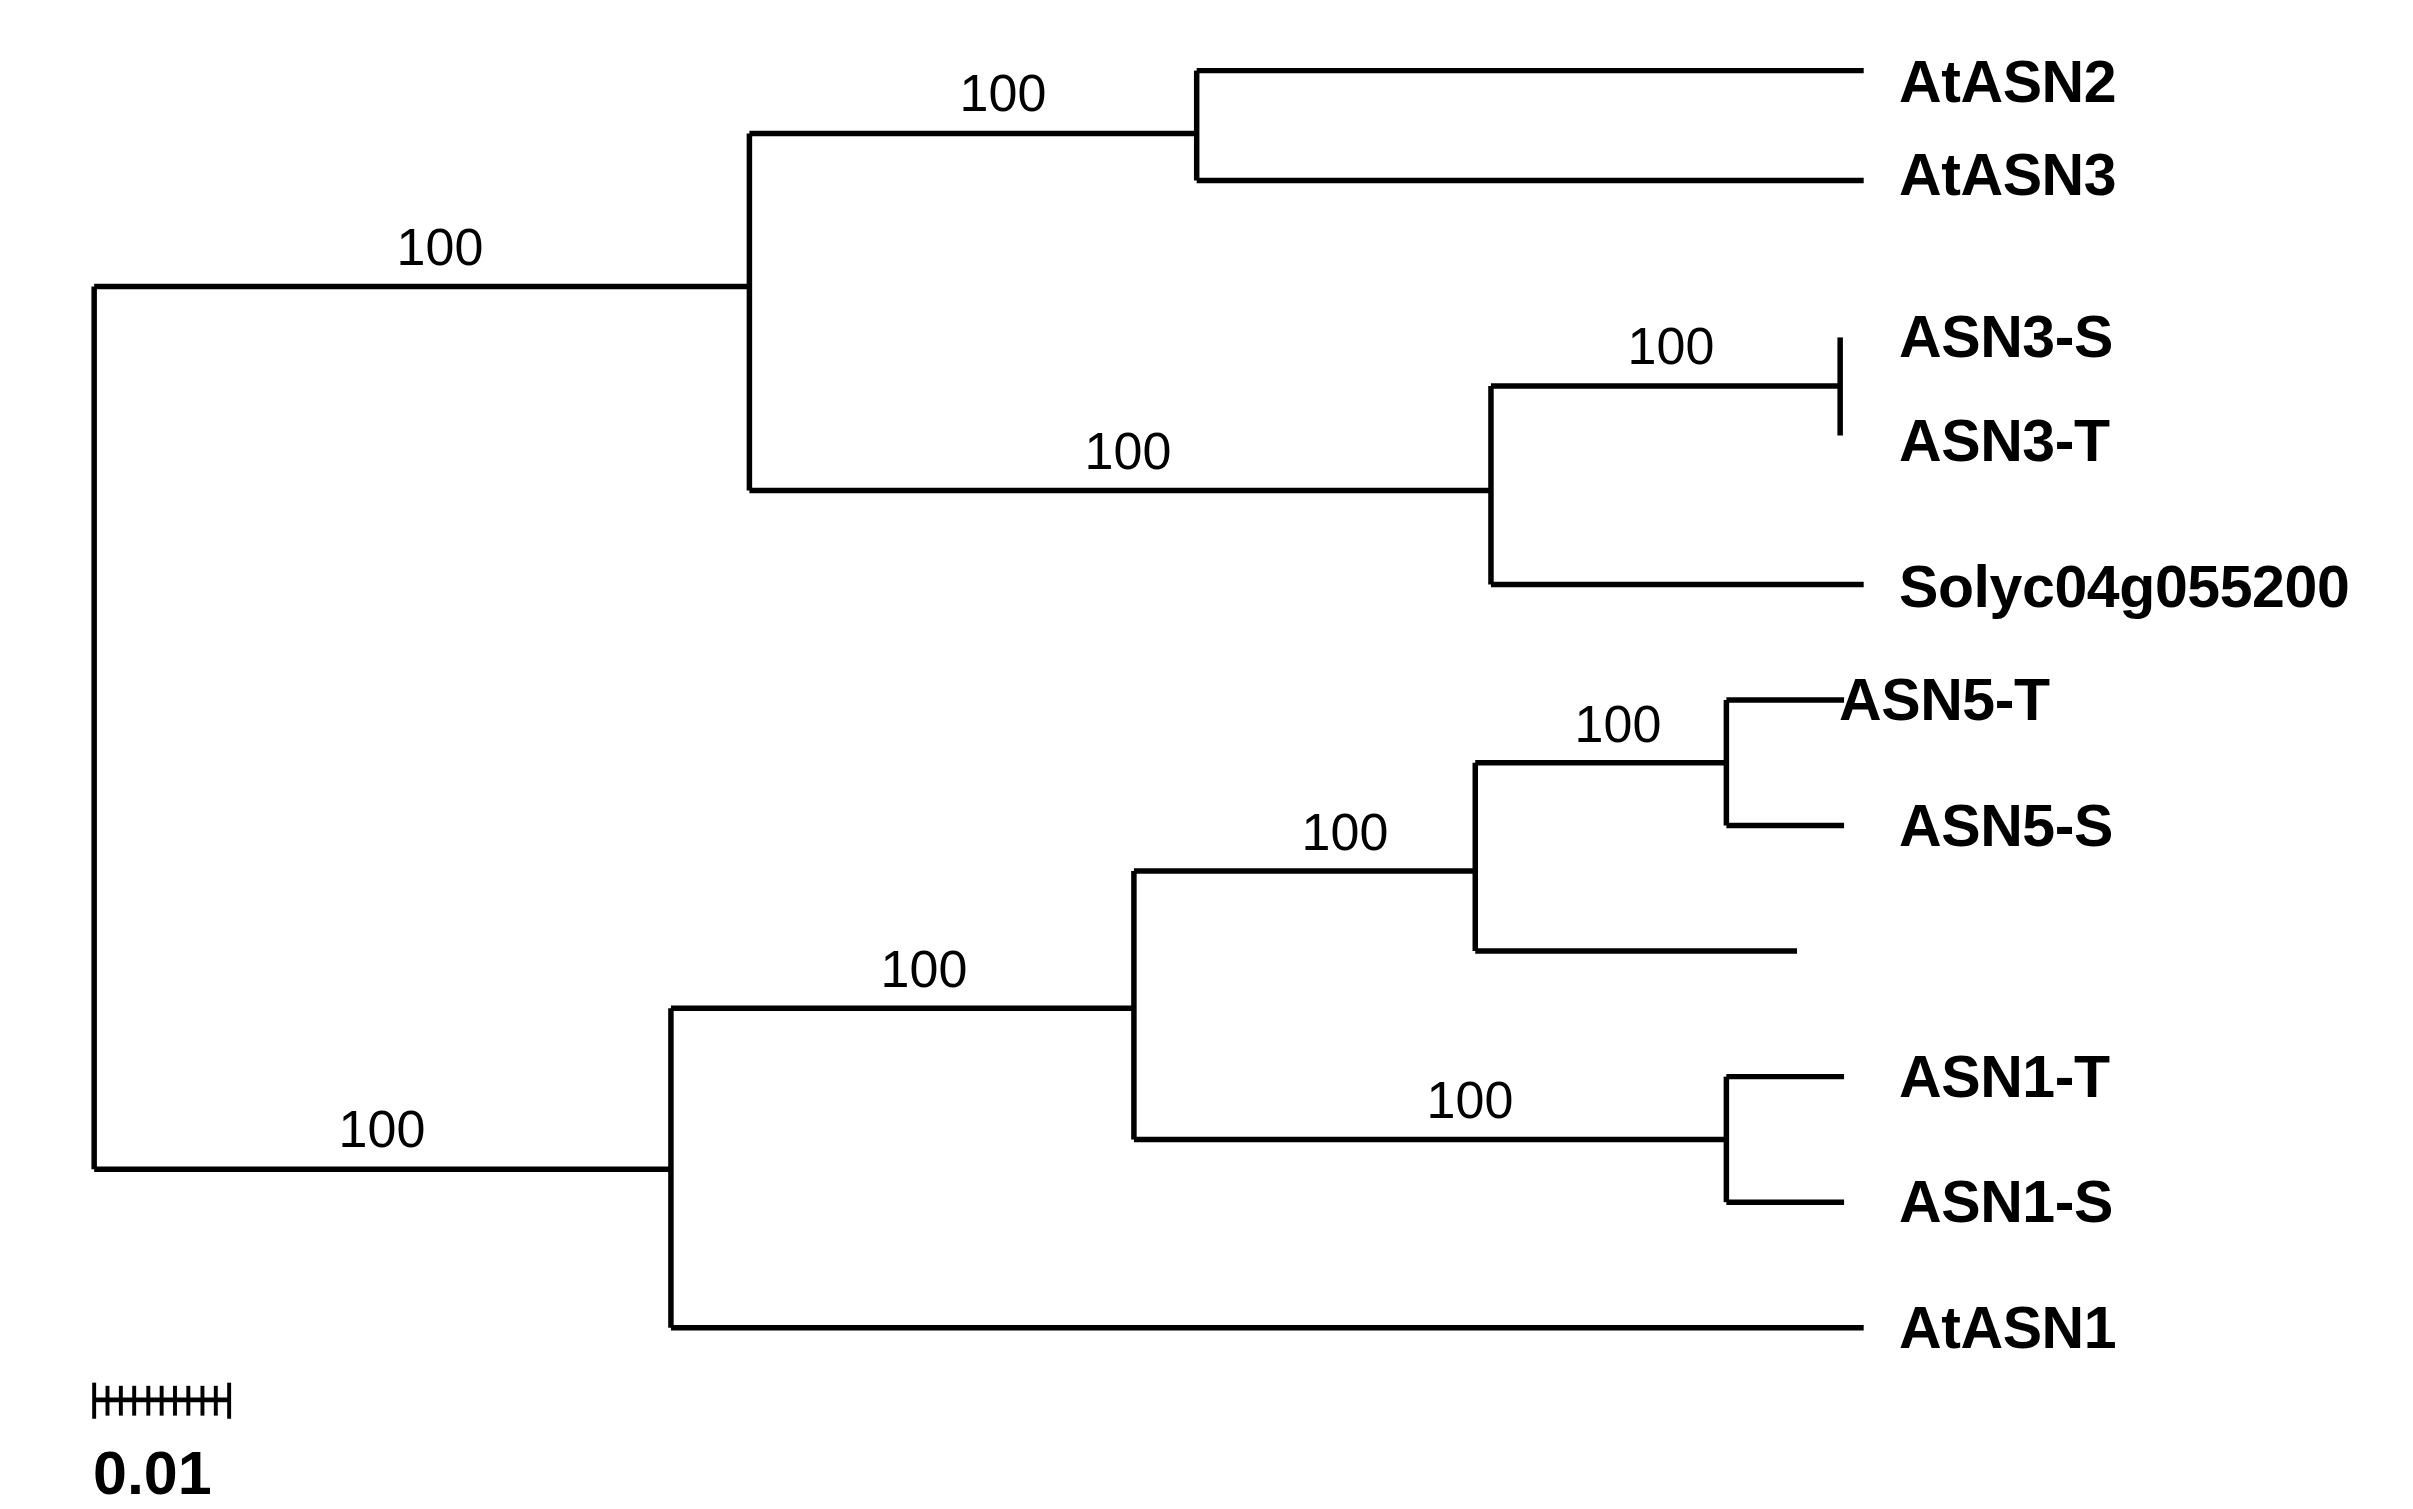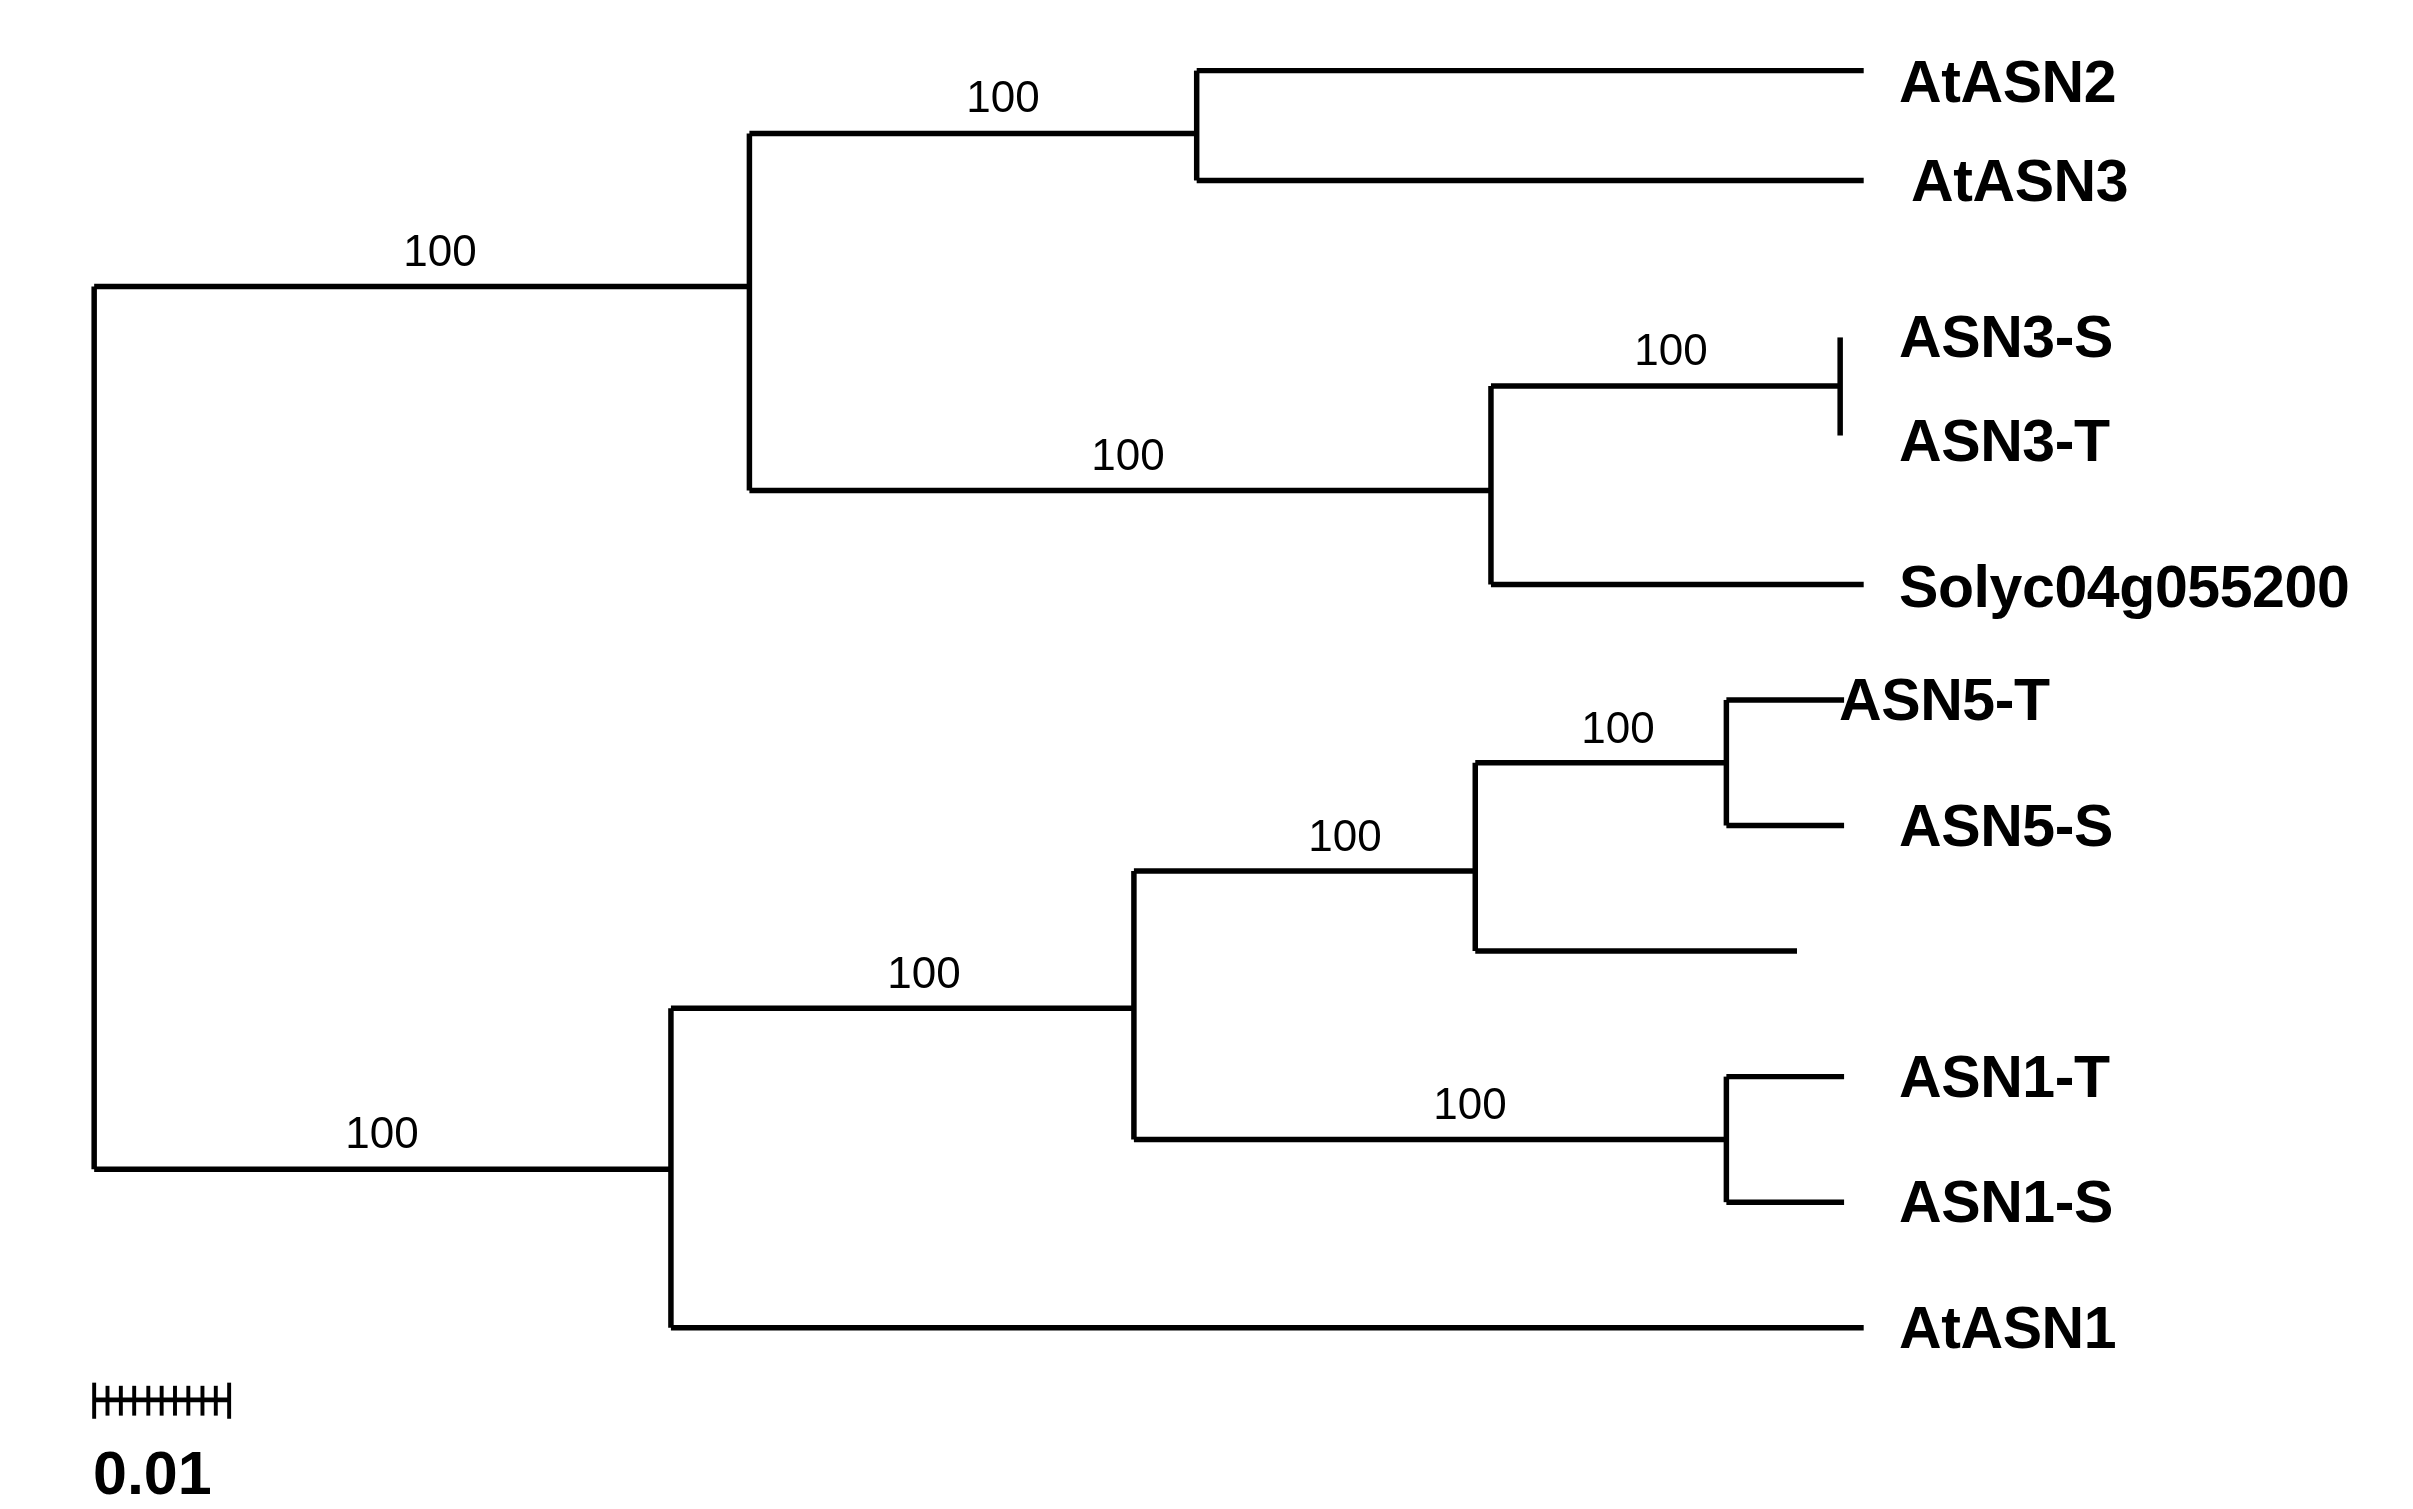--- a/index.html
+++ b/index.html
@@ -47,21 +47,21 @@
     line-height: 1;
     color: #000000;
     white-space: nowrap;
     transform: translateY(-50%);
     letter-spacing: -0.4px;
   }
   .support-label {
     position: absolute;
     font-family: "Liberation Sans", sans-serif;
     font-weight: normal;
-    font-size: 44px;
+    font-size: 52px;
     line-height: 1;
     color: #000000;
     white-space: nowrap;
     transform: translate(-50%, -100%);
   }
   .scale-caption {
     position: absolute;
     font-family: "Liberation Sans", sans-serif;
     font-weight: bold;
     font-size: 61px;
@@ -139,21 +139,21 @@
       <path class="scale-tick" d="M 206 1766 L 206 1804"></path>
       <path class="scale-tick" d="M 223 1766 L 223 1804"></path>
       <path class="scale-tick" d="M 240 1766 L 240 1804"></path>
       <path class="scale-tick" d="M 258 1766 L 258 1804"></path>
       <path class="scale-tick" d="M 275 1766 L 275 1804"></path>
     </g>
   </svg>
 
   <div class="taxon-label" style="left:1899px; top:82px;">AtASN2</div>
 
-  <div class="taxon-label" style="left:1899px; top:181px;margin-left:12px;">AtASN3</div>
+  <div class="taxon-label" style="left:1899px; top:175px;">AtASN3</div>
 
   <div class="taxon-label" style="left:1899px; top:337px;">ASN3-S</div>
 
   <div class="taxon-label" style="left:1899px; top:441px;">ASN3-T</div>
 
   <div class="taxon-label" style="left:1899px; top:587px;">Solyc04g055200</div>
 
   <div class="taxon-label" style="left:1839px; top:700px;">ASN5-T</div>
 
   <div class="taxon-label" style="left:1899px; top:826px;">ASN5-S</div>

